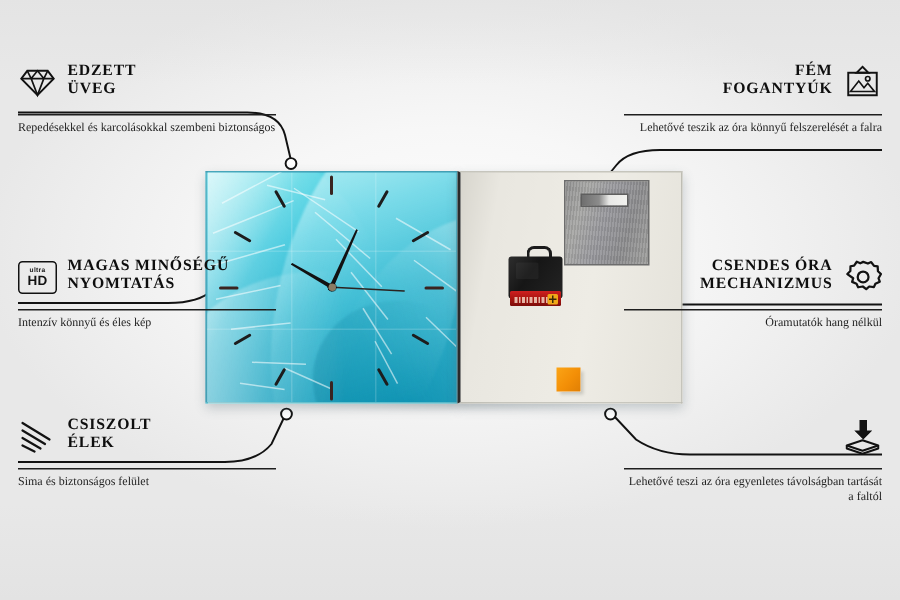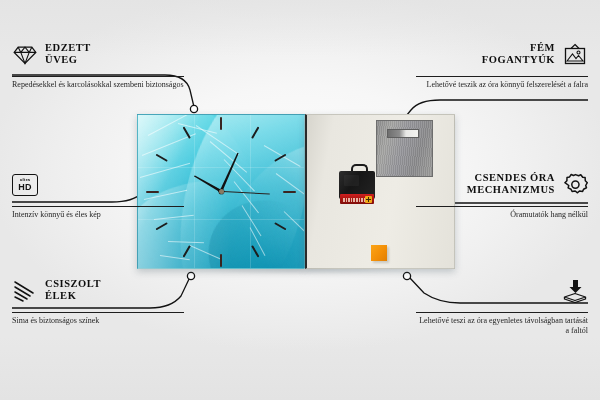--- a/index.html
+++ b/index.html
@@ -470,20 +470,24 @@
   </div>
 
   <div class="callout left" style="left:12px; top:172px;">
     <div class="c-head">
       <span class="c-icon">
         <span class="hd-badge">
           <span class="hd-ultra">ultra</span>
           <span class="hd-main">HD</span>
         </span>
       </span>
+      <span class="c-title">
+        <span>MAGAS MINŐSÉGŰ</span><br>
+        <span>NYOMTATÁS</span>
+      </span>
     </div>
     <div class="c-rule"></div>
     <div class="c-sub">Intenzív könnyű és éles kép</div>
   </div>
 
   <div class="callout left" style="left:12px; top:278px;">
     <div class="c-head">
       <span class="c-icon">
         <svg class="ico-svg" width="24" height="22" viewBox="0 0 24 22">
           <g stroke="#121212" stroke-width="1.5" stroke-linecap="round">
@@ -493,21 +497,21 @@
             <path d="M2 17 L10 21"></path>
           </g>
         </svg>
       </span>
       <span class="c-title">
         <span>CSISZOLT</span><br>
         <span>ÉLEK</span>
       </span>
     </div>
     <div class="c-rule"></div>
-    <div class="c-sub">Sima és biztonságos színek</div>
+    <div class="c-sub">Sima és biztonságos felület</div>
   </div>
 
   <div class="callout right" style="left:416px; top:42px;">
     <div class="c-head">
       <span class="c-icon">
         <svg class="ico-svg" width="26" height="24" viewBox="0 0 26 24">
           <path d="M13 1.5 L17 5.5 H9 Z" fill="none" stroke="#121212" stroke-width="1.2"></path>
           <rect x="3.5" y="5.5" width="19" height="15" fill="none" stroke="#121212" stroke-width="1.3"></rect>
           <path d="M5 18 L10.5 11 L14 15.5 L16.5 12.5 L21 18 Z" fill="none" stroke="#121212" stroke-width="1.1"></path>
           <circle cx="16.5" cy="9.5" r="1.5" fill="none" stroke="#121212" stroke-width="1.1"></circle>

